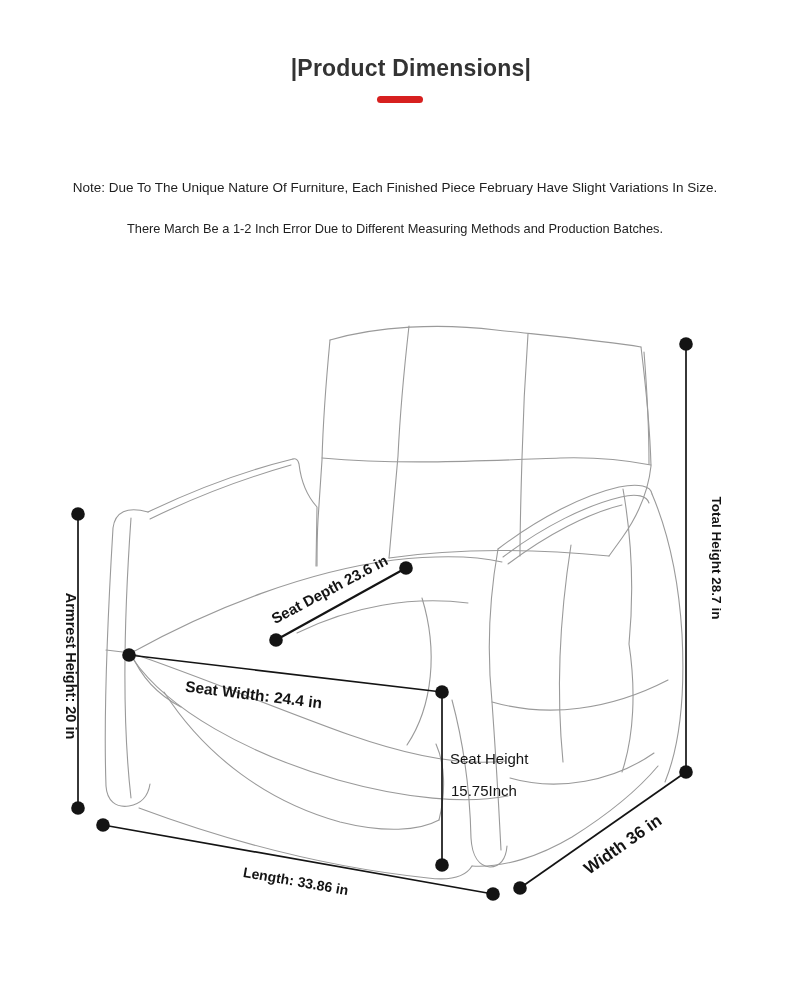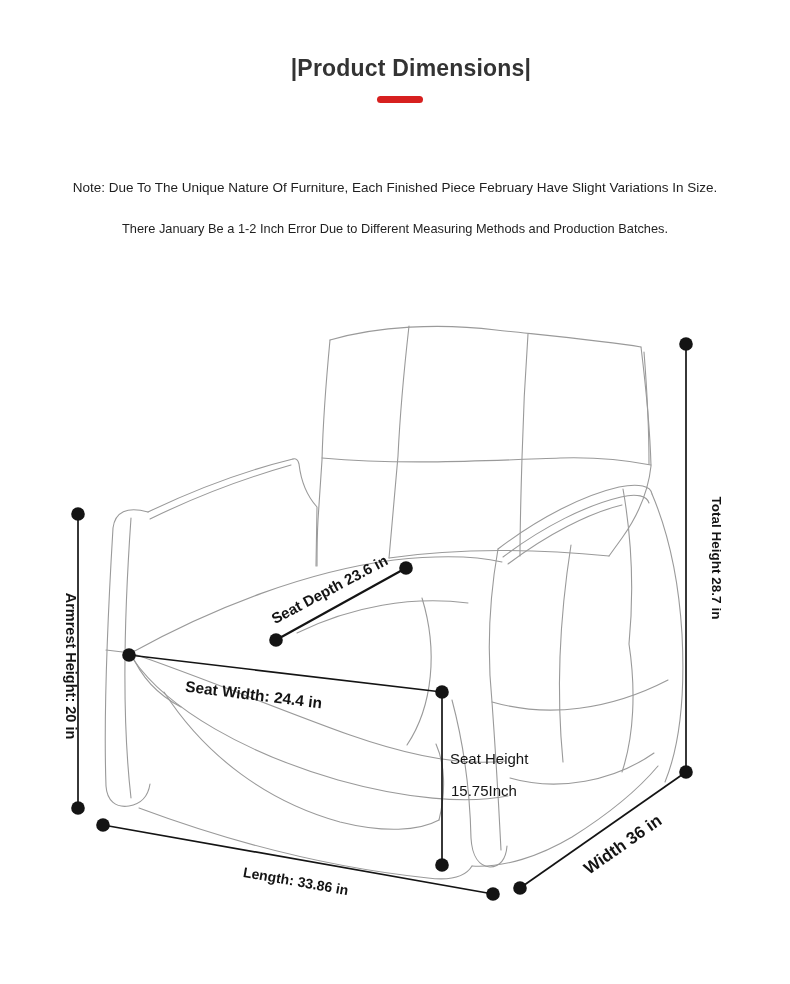--- a/index.html
+++ b/index.html
@@ -32,21 +32,21 @@
 </style>
 </head>
 <body>
 
 <div class="screen">
 
   <div class="hdr">
     <h1 class="page-title">|Product Dimensions|</h1>
     <div class="title-underline" style="background: rgb(215, 32, 31);"></div>
     <p class="note note-1">Note: Due To The Unique Nature Of Furniture, Each Finished Piece February Have Slight Variations In Size.</p>
-    <p class="note note-2">There January Be a 1-2 Inch Error Due to Different Measuring Methods and Production Batches.</p>
+    <p class="note note-2">There March Be a 1-2 Inch Error Due to Different Measuring Methods and Production Batches.</p>
   </div>
 
   <svg class="diagram-svg" width="790" height="984" viewBox="0 0 790 984" xmlns="http://www.w3.org/2000/svg">
 
     <g fill="none" stroke="#9a9a9a" stroke-width="1.1" stroke-linecap="round" stroke-linejoin="round">
 
       <path d="M330,340 C378,326 440,323 496,330 C552,336 606,341 641,347"></path>
       <path d="M330,340 C326,382 323,422 322,460 L318,520 C317,537 317,552 317,566"></path>
       <path d="M641,347 C646,388 650,428 651,466 C648,494 637,517 622,538 L609,556"></path>
       <path d="M644,352 C647,390 649,428 649,464"></path>

